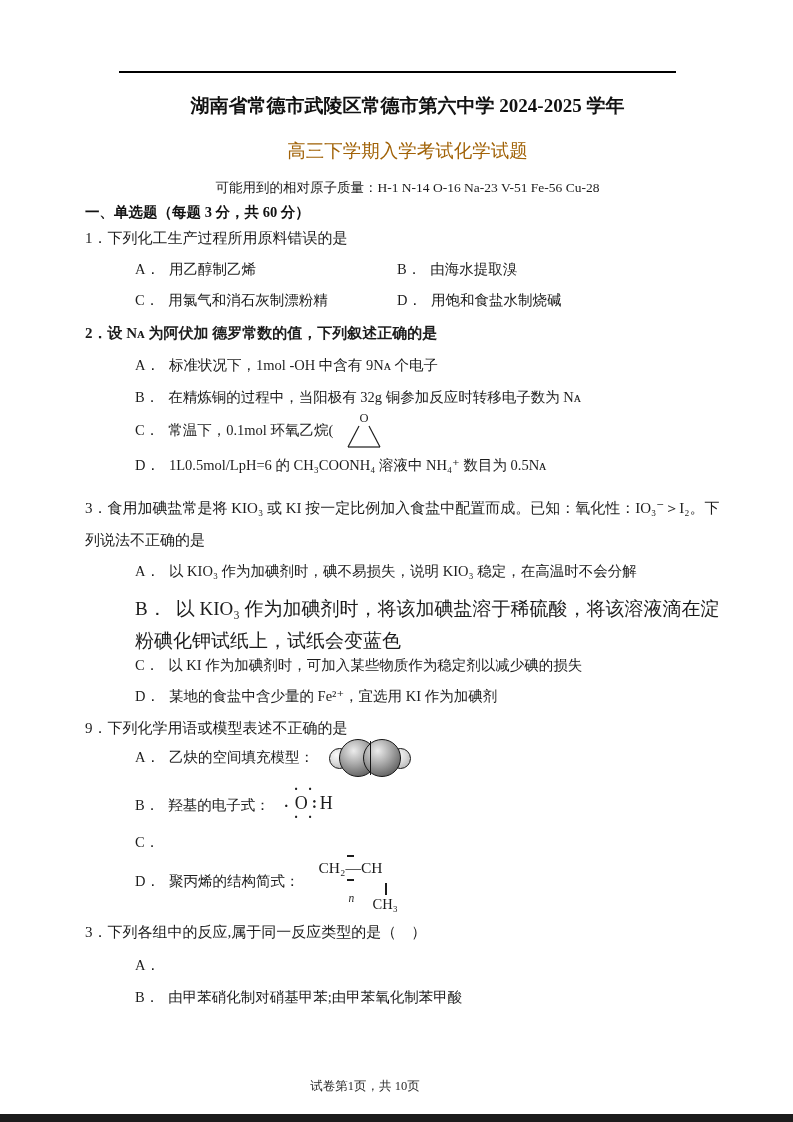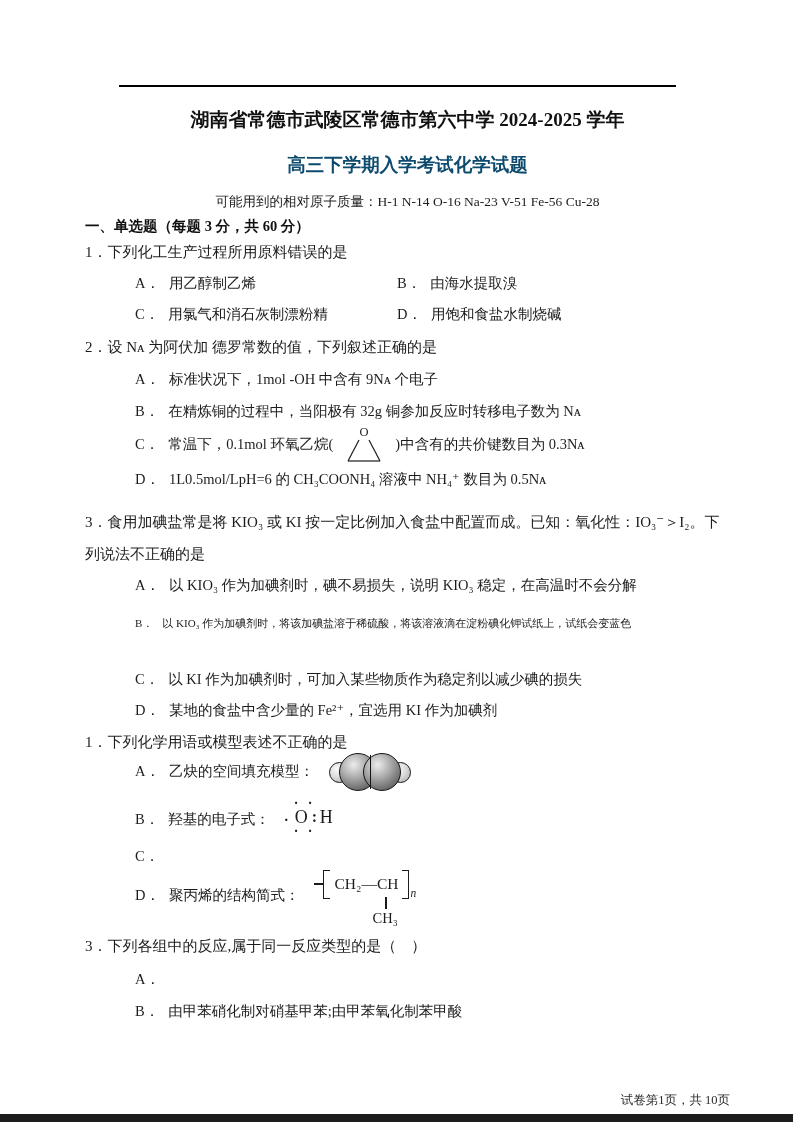--- a/index.html
+++ b/index.html
@@ -1,33 +1,33 @@
 <!DOCTYPE html>
 <html><head>
 <meta charset="utf-8">
 <style>
   html,body{margin:0;padding:0;background:#ffffff;}
   body{
     width:793px;height:1122px;position:relative;overflow:hidden;
     font-family:"Liberation Serif","DejaVu Serif","DejaVu Sans",serif;
     color:#1c1c1c;
   }
-  .page{position:absolute;inset:0;background:#fff;margin-top:14px;}
+  .page{position:absolute;inset:0;background:#fff;}
   .top-rule{position:absolute;left:119px;top:71px;width:557px;height:2px;background:#000;}
   .bottom-edge{position:absolute;left:0;bottom:0;width:793px;height:8px;background:#1d1d1d;}
   .content{position:absolute;left:85px;top:86px;width:645px;font-size:15px;line-height:1.45;}
 
   .title1{position:absolute;left:0;top:6px;width:645px;text-align:center;font-size:19px;font-weight:bold;color:#111;white-space:nowrap;}
-  .title2{position:absolute;left:0;top:52px;width:645px;text-align:center;font-size:18.5px;font-weight:bold;color:#0c4a6e;white-space:nowrap;}
+  .title2{position:absolute;left:0;top:52px;width:645px;text-align:center;font-size:18.5px;font-weight:normal;color:#a16207;white-space:nowrap;}
   .masses{position:absolute;left:0;top:92px;width:645px;text-align:center;font-size:13.5px;white-space:nowrap;}
   .section{position:absolute;left:0;top:116px;font-size:14.5px;font-weight:bold;color:#111;white-space:nowrap;}
 
   .stem{position:absolute;left:0;width:645px;font-size:15px;}
   .opt{position:absolute;left:50px;display:flex;gap:9px;font-size:14.5px;white-space:nowrap;}
-  .optwrap{position:absolute;left:50px;width:594px;font-size:11px;line-height:32px;}
+  .optwrap{position:absolute;left:50px;width:594px;font-size:19px;line-height:32px;}
   .optwrap .lab{margin-right:9px;}
   .tworow{position:absolute;left:50px;width:594px;display:flex;}
   .tworow .col1{width:262px;display:flex;gap:9px;white-space:nowrap;font-size:14.5px;}
   .tworow .col2{display:flex;gap:9px;white-space:nowrap;font-size:14.5px;}
 
   .rowflex{position:absolute;left:50px;display:flex;align-items:center;gap:9px;font-size:14.5px;white-space:nowrap;}
 
   
   .ring{display:inline-block;vertical-align:middle;}
   .ring svg{display:block;}
@@ -50,30 +50,30 @@
   .edot span{position:absolute;line-height:1;}
   .edot .ld{left:1px;top:12px;font-size:15px;font-weight:bold;}
   .edot .o{left:12px;top:7px;font-size:18px;}
   .edot .td{left:11px;top:-4px;font-size:14px;font-weight:bold;letter-spacing:3px;}
   .edot .bd{left:11px;top:24px;font-size:14px;font-weight:bold;letter-spacing:3px;}
   .edot .md{left:29px;top:8px;font-size:16px;font-weight:bold;}
   .edot .h{left:37px;top:7px;font-size:18px;}
 
   
   .poly{position:relative;display:inline-block;width:120px;height:58px;vertical-align:middle;margin-left:6px;}
-  .poly .row1{position:absolute;left:0;top:2px;display:flex;align-items:center;height:30px;}
+  .poly .row1{position:absolute;left:0;top:2px;display:flex;align-items:center;height:30px;flex-direction:column;}
   .poly .stub{width:9px;height:1.4px;background:#1c1c1c;}
   .poly .lbr{width:6px;height:27px;border-left:1.5px solid #1c1c1c;border-top:1.5px solid #1c1c1c;border-bottom:1.5px solid #1c1c1c;}
   .poly .rbr{width:6px;height:27px;border-right:1.5px solid #1c1c1c;border-top:1.5px solid #1c1c1c;border-bottom:1.5px solid #1c1c1c;}
   .poly .chain{font-size:15.5px;padding:0 4px;white-space:nowrap;}
   .poly .subn{font-size:11.5px;font-style:italic;position:relative;top:9px;left:1px;}
   .poly .vline{position:absolute;left:71px;top:30px;width:1.4px;height:12px;background:#1c1c1c;}
   .poly .ch3{position:absolute;left:58px;top:41px;font-size:14.5px;white-space:nowrap;}
 
-  .footer{position:absolute;left:0;top:1078px;width:730px;text-align:right;font-size:12.5px;color:#2a2a2a;}
+  .footer{position:absolute;left:0;top:1078px;width:730px;text-align:center;font-size:12.5px;color:#2a2a2a;}
 </style>
 </head>
 <body>
 
 <div class="page">
   <div class="top-rule"></div>
 
   <div class="content">
 
     <div class="title1">湖南省常德市武陵区常德市第六中学 2024-2025 学年</div>
@@ -96,41 +96,40 @@
       <div class="col1">
         <span>C．</span>
         <span>用氯气和消石灰制漂粉精</span>
       </div>
       <div class="col2">
         <span>D．</span>
         <span>用饱和食盐水制烧碱</span>
       </div>
     </div>
 
-    <div class="stem" style="top:237px;">2．设 Nᴀ 为阿伏加 德罗常数的值，下列叙述正确的是</div>
+    <div class="stem" style="top:237px;font-weight:bold;">2．设 Nᴀ 为阿伏加 德罗常数的值，下列叙述正确的是</div>
     <div class="opt" style="top:269px;">
       <span>A．</span>
       <span>标准状况下，1mol -OH 中含有 9Nᴀ 个电子</span>
     </div>
     <div class="opt" style="top:301px;">
       <span>B．</span>
       <span>在精炼铜的过程中，当阳极有 32g 铜参加反应时转移电子数为 Nᴀ</span>
     </div>
     <div class="rowflex" style="top:322px;height:46px;">
       <span>C．</span>
       <span>常温下，0.1mol 环氧乙烷(</span>
       <span class="ring">
         <svg width="44" height="42" viewBox="0 0 44 42">
           <text x="22" y="12" text-anchor="middle" font-size="12.5" fill="#1c1c1c">O</text>
           <line x1="17" y1="16" x2="6" y2="37" stroke="#1c1c1c" stroke-width="1.2"></line>
           <line x1="27" y1="16" x2="38" y2="37" stroke="#1c1c1c" stroke-width="1.2"></line>
           <line x1="6" y1="37" x2="38" y2="37" stroke="#1c1c1c" stroke-width="1.2"></line>
         </svg>
       </span>
-      <span>)中含有的共价键数目为 0.3Nᴀ</span>
     </div>
     <div class="opt" style="top:369px;">
       <span>D．</span>
       <span>1L0.5mol/LpH=6 的 CH₃COONH₄ 溶液中 NH₄⁺ 数目为 0.5Nᴀ</span>
     </div>
 
     <div class="stem" style="top:406px;line-height:32px;">3．食用加碘盐常是将 KIO₃ 或 KI 按一定比例加入食盐中配置而成。已知：氧化性：IO₃⁻＞I₂。下列说法不正确的是</div>
     <div class="opt" style="top:475px;">
       <span>A．</span>
       <span>以 KIO₃ 作为加碘剂时，碘不易损失，说明 KIO₃ 稳定，在高温时不会分解</span>
@@ -140,21 +139,21 @@
     </div>
     <div class="opt" style="top:569px;">
       <span>C．</span>
       <span>以 KI 作为加碘剂时，可加入某些物质作为稳定剂以减少碘的损失</span>
     </div>
     <div class="opt" style="top:600px;">
       <span>D．</span>
       <span>某地的食盐中含少量的 Fe²⁺，宜选用 KI 作为加碘剂</span>
     </div>
 
-    <div class="stem" style="top:632px;">1．下列化学用语或模型表述不正确的是</div>
+    <div class="stem" style="top:632px;">9．下列化学用语或模型表述不正确的是</div>
     <div class="rowflex" style="top:649px;height:46px;">
       <span>A．</span>
       <span>乙炔的空间填充模型：</span>
       <span class="sfm">
         <span class="sph small s-l"></span>
         <span class="sph small s-r"></span>
         <span class="sph big b-l"></span>
         <span class="sph big b-r"></span>
         <span class="seam"></span>
       </span>

